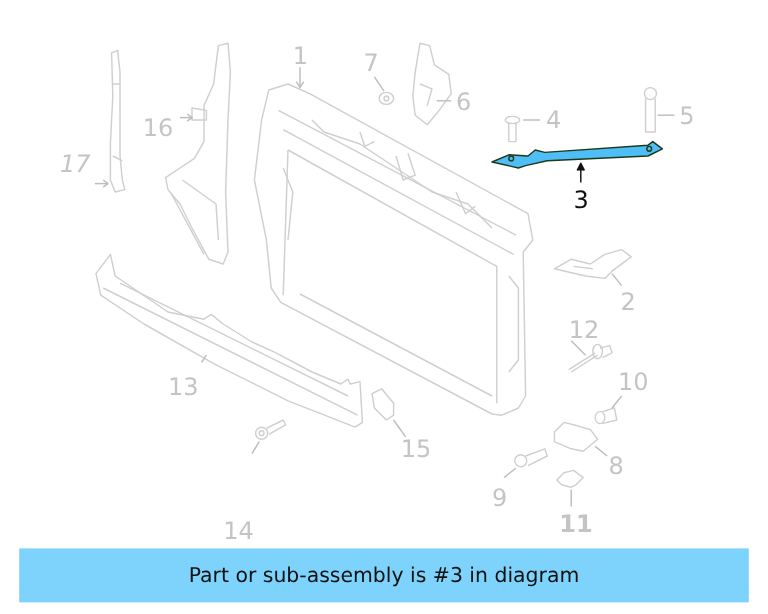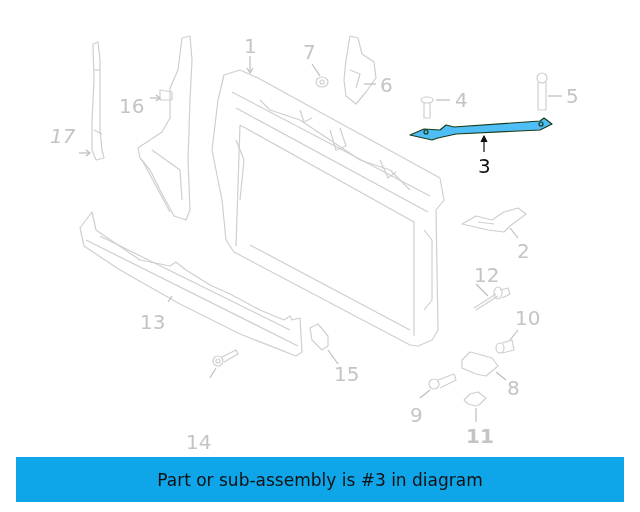--- a/index.html
+++ b/index.html
@@ -1,20 +1,20 @@
 <!DOCTYPE html>
 <html><head>
 <meta charset="utf-8">
 <style>
   html, body { margin:0; padding:0; background:#ffffff; }
   body { width:640px; height:512px; position:relative; overflow:hidden; font-family:"DejaVu Sans", sans-serif; }
   #diagram { position:absolute; left:0; top:0; width:640px; height:512px; }
   .lbl { position:absolute; font-size:20px; color:#c4c4c4; line-height:1; font-family:"DejaVu Sans", sans-serif; }
   .lbl.hl { color:#111111; }
-  #banner { position:absolute; left:16px; top:457px; width:608px; height:45px; background:#0ea5e9;
+  #banner { position:absolute; left:16px; top:457px; width:608px; height:45px; background:#7dd3fc;
             display:flex; flex-direction:column; align-items:center; justify-content:center;
             font-size:17px; color:#111; line-height:20px; }
 </style>
 </head>
 <body>
 
 <div id="diagram">
   <svg width="640" height="512" viewBox="0 0 640 512" fill="none" stroke="#cfcfcf" stroke-width="1.2" stroke-linejoin="round">
 
     <g>

